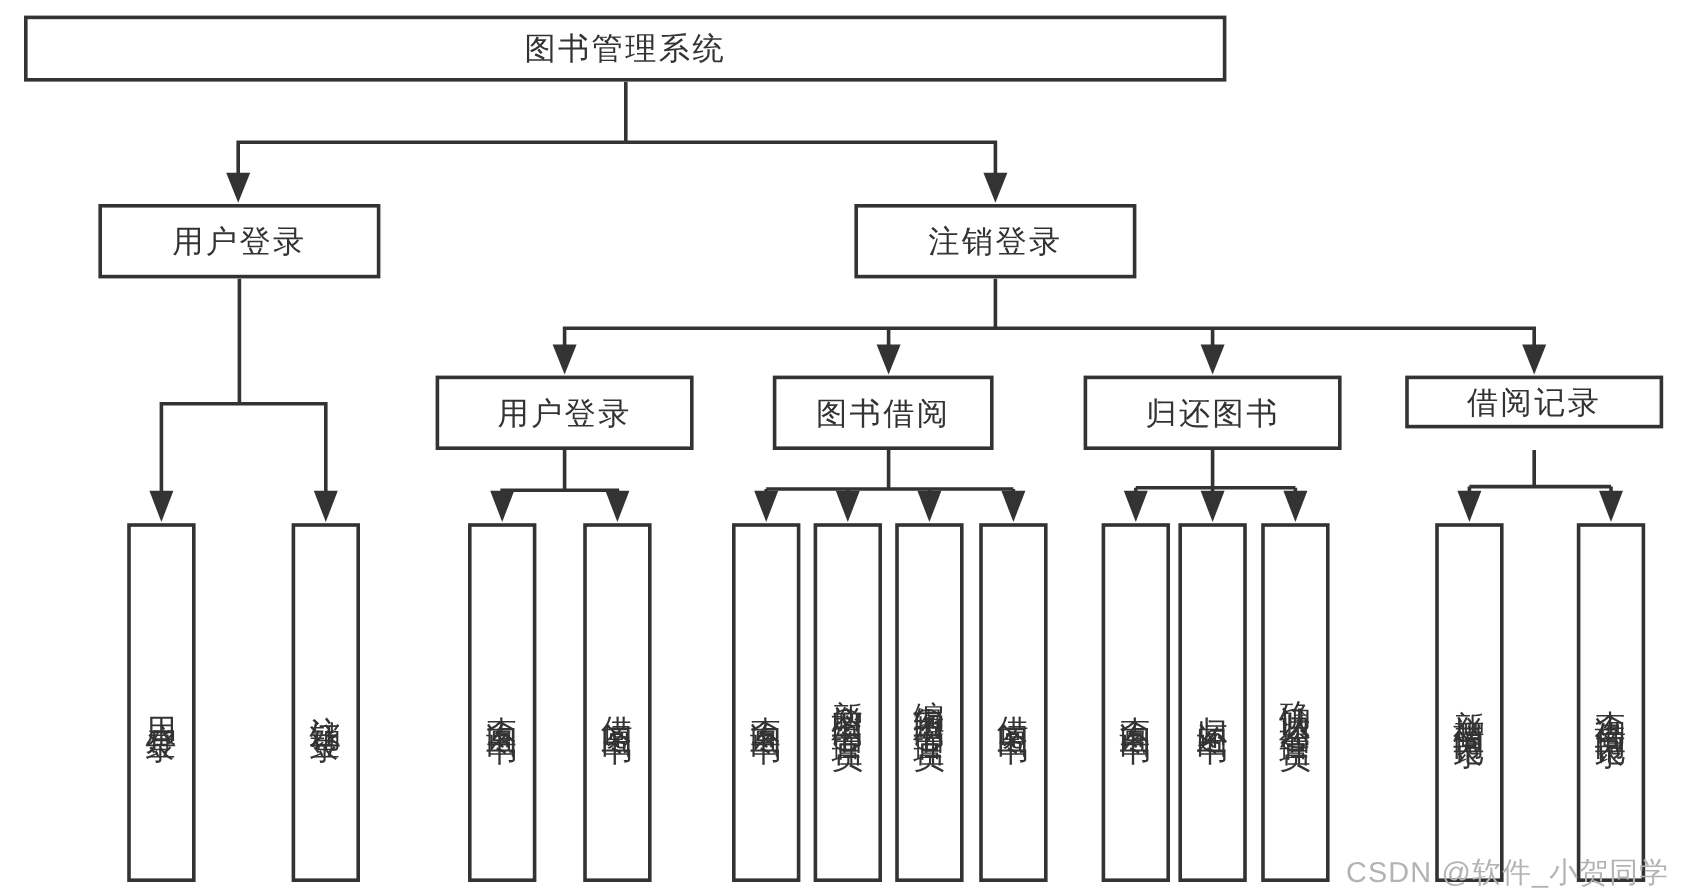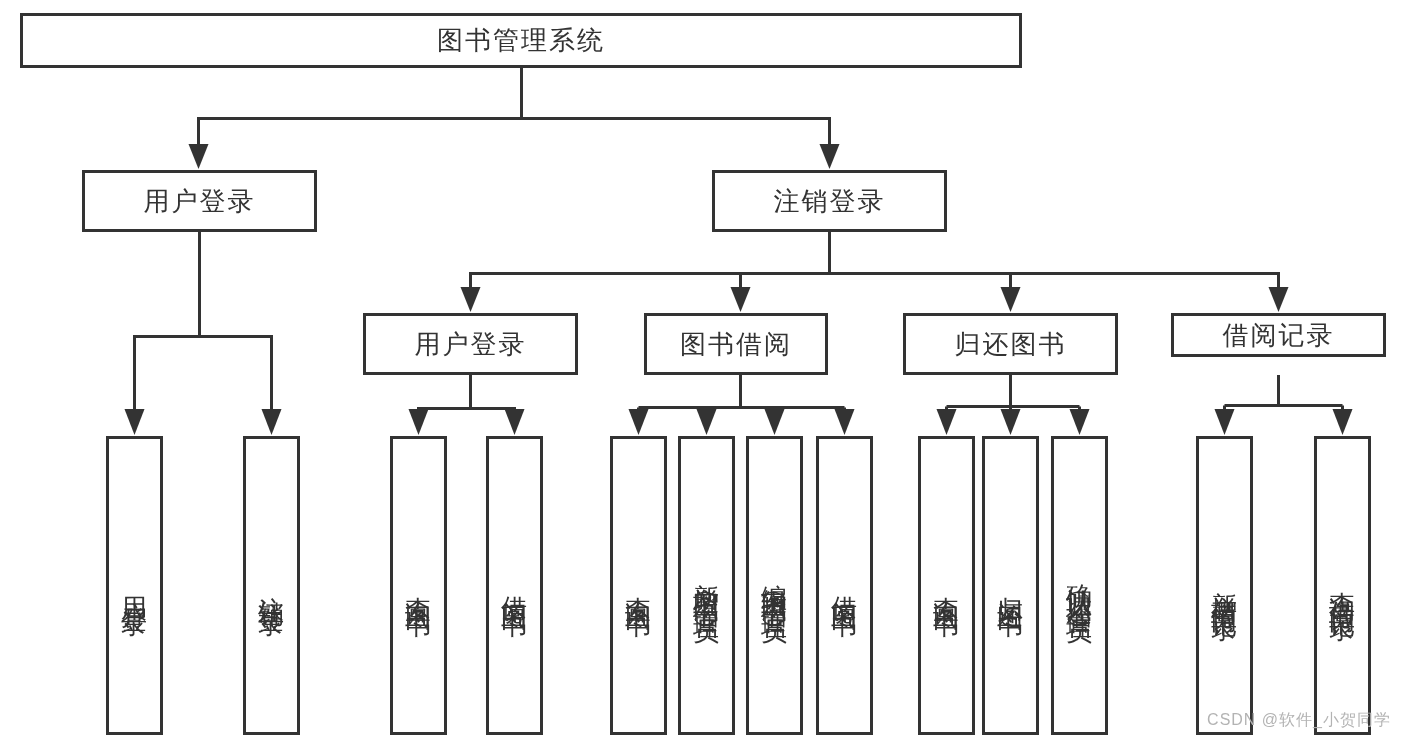--- a/index.html
+++ b/index.html
@@ -50,22 +50,22 @@
   }
   .node.v {
     writing-mode: vertical-rl;
     text-orientation: mixed;
     letter-spacing: 5px;
     line-height: 1;
   }
   .watermark {
     position: absolute;
     right: 14px;
-    bottom: 16px;
-    font-size: 16px;
+    bottom: 4px;
+    font-size: 24px;
     color: var(--watermark-color);
     letter-spacing: 1px;
     white-space: nowrap;
     z-index: 5;
     text-align: right;
   }
 </style>
 </head>
 <body>
 

